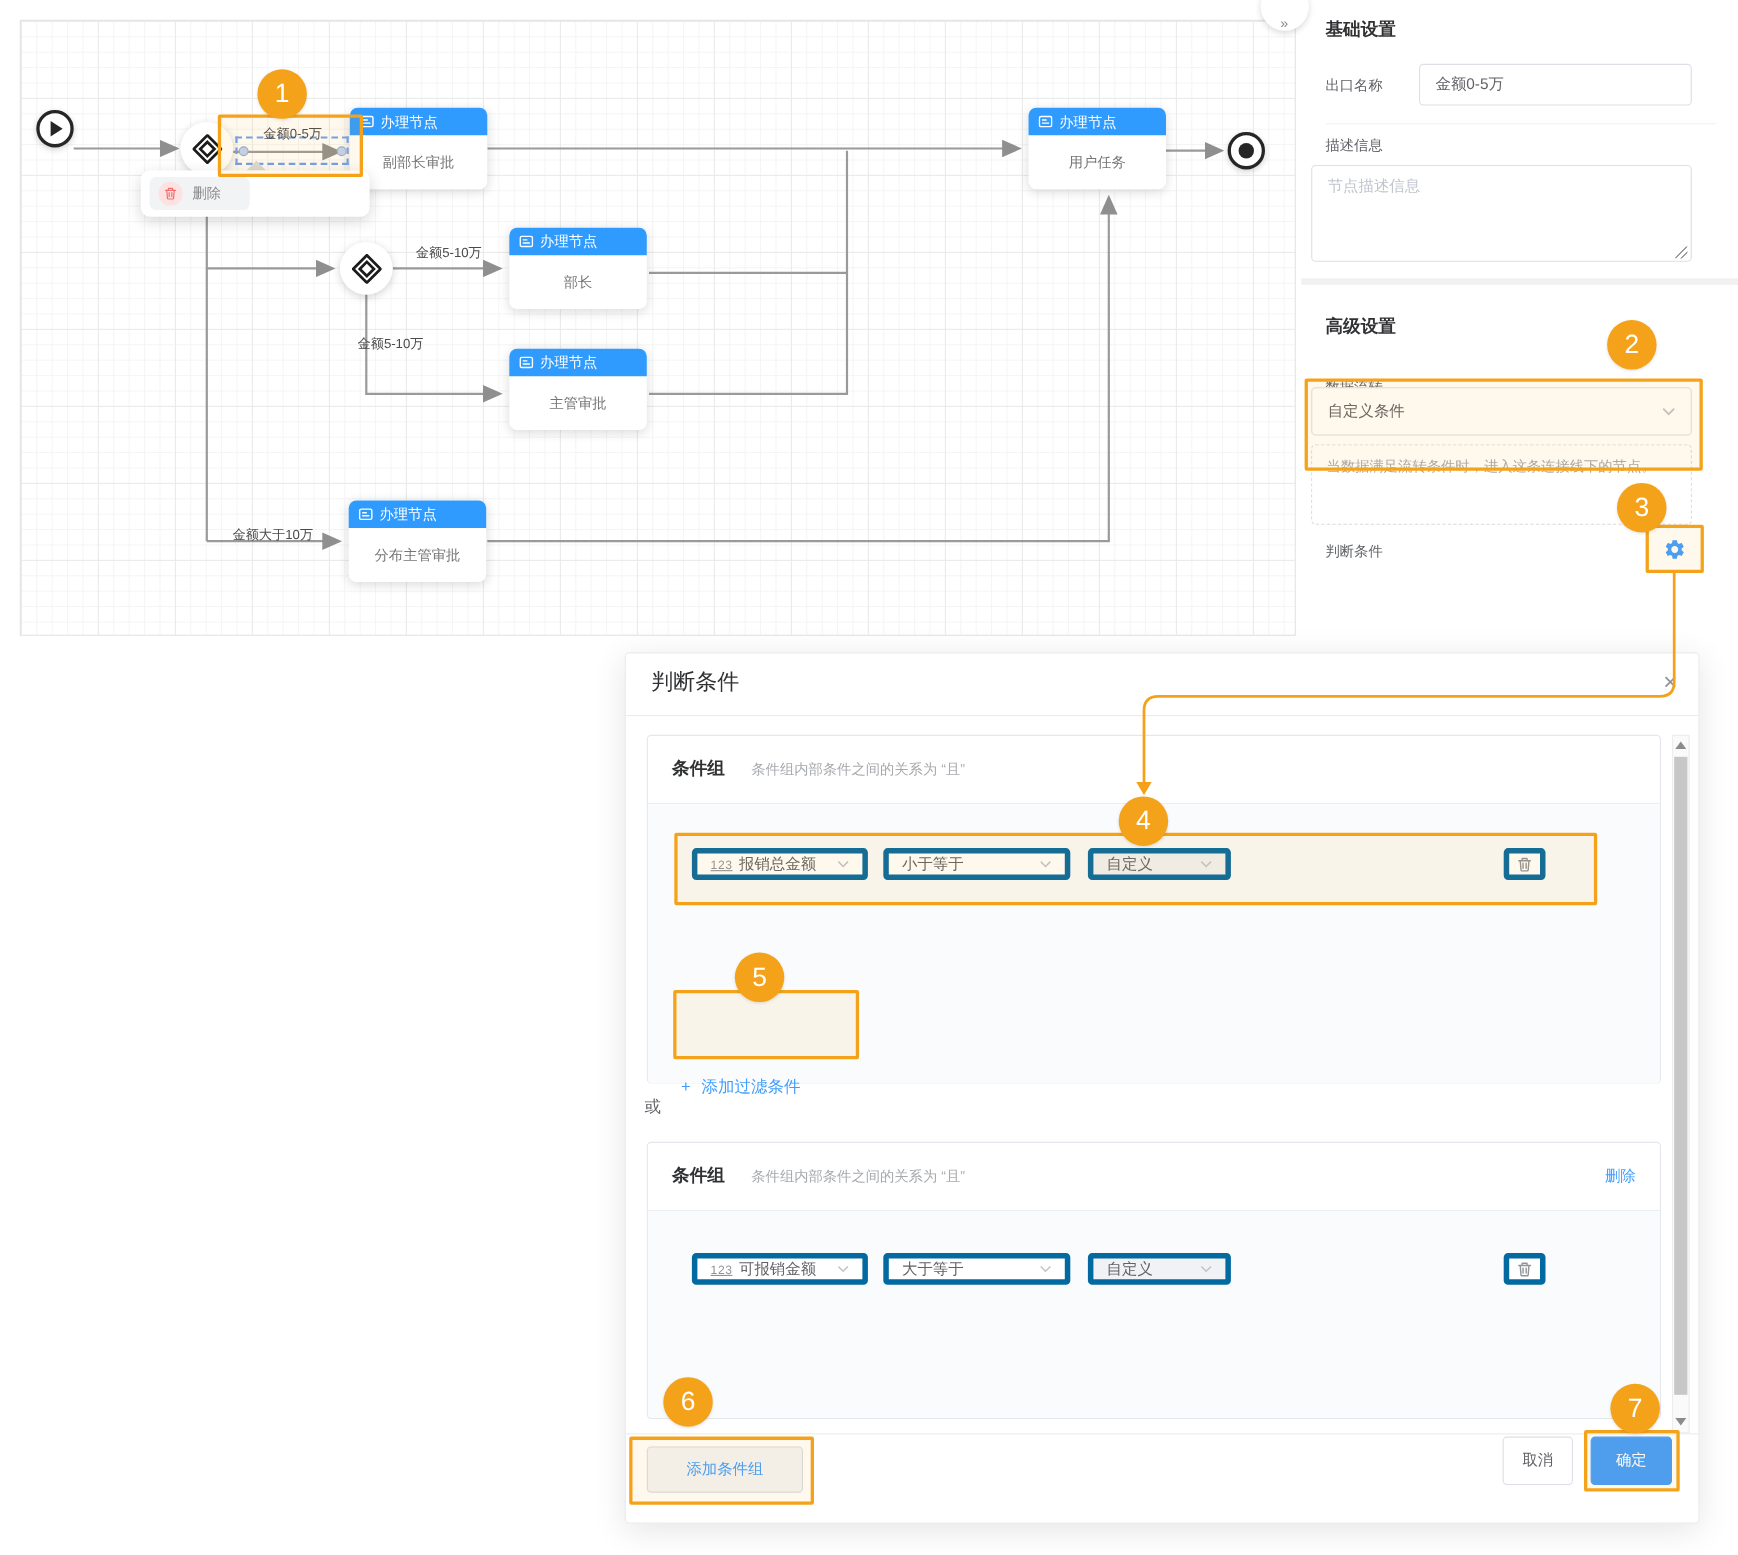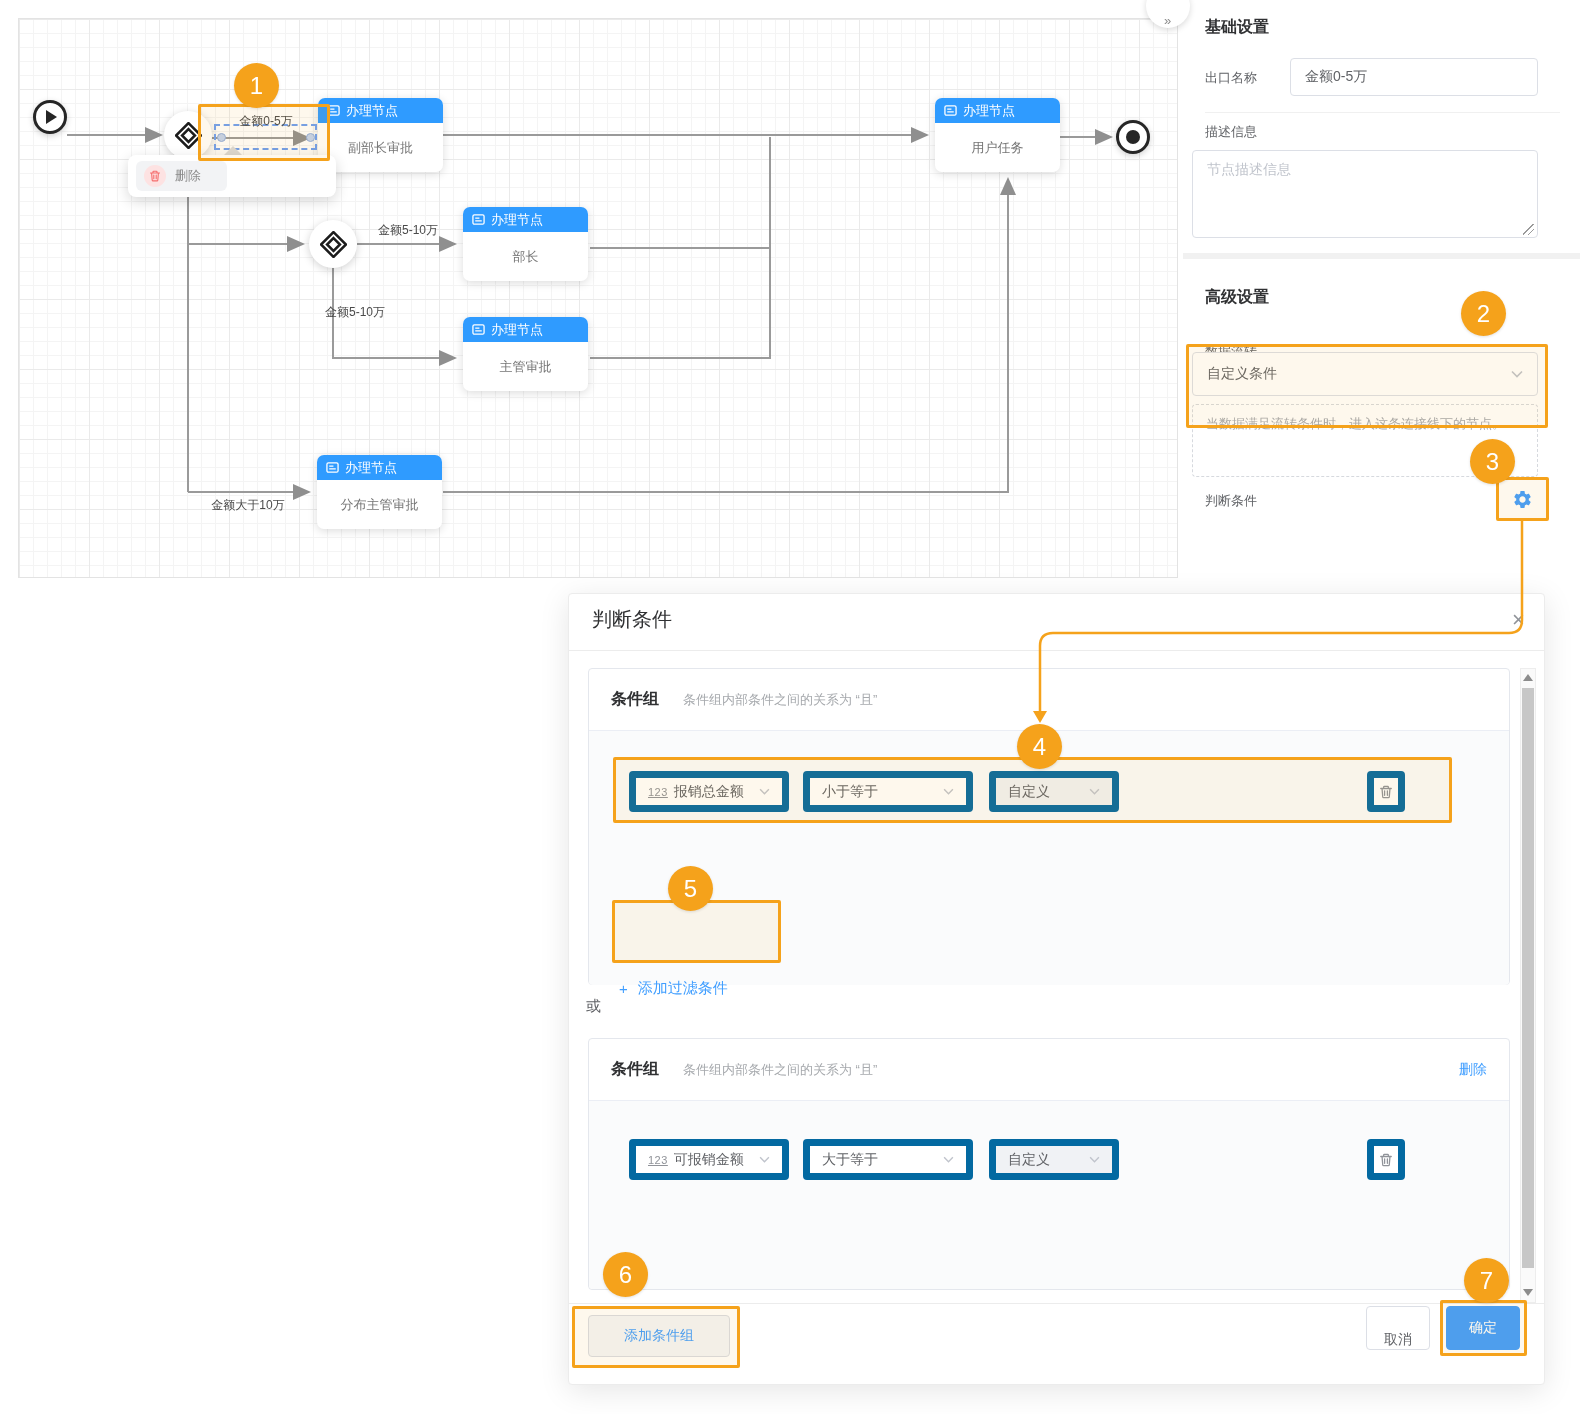--- a/index.html
+++ b/index.html
@@ -58,21 +58,21 @@
   .modal { left:568px; top:593px; width:977px; height:792px; background:#fff; border:1px solid #ececec; border-radius:4px; box-shadow:0 6px 30px rgba(0,0,0,.10); }
   .m-title { font-size:20px; color:#303133; }
   .m-close { font-size:22px; color:#909399; line-height:1; }
   .m-divider { background:#ececec; height:1px; }
   .group-box { border:1px solid #e4e7ed; border-radius:4px; background:#fff; }
   .group-hd { height:62px; display:flex; align-items:center; padding:0 22px; border-bottom:1px solid #ebeef5; }
   .group-bd { background:#fafbfc; border-radius:0 0 4px 4px; }
   .g-title { font-size:16px; font-weight:bold; color:#303133; }
   .g-sub { font-size:13px; color:#a6a9ad; margin-left:24px; }
   .link { color:#409eff; font-size:14px; }
-  .cond-select, .cond-input, .trash-btn { border:7px solid #0369a1; border-radius:4px; background:#fff; height:41px; display:flex; align-items:center; font-size:14px; color:#606266; }
+  .cond-select, .cond-input, .trash-btn { border:5px solid #0369a1; border-radius:4px; background:#fff; height:29px; display:flex; align-items:center; font-size:14px; color:#606266; }
   .cond-select { justify-content:space-between; padding:0 12px; }
   .cond-select.gray { background:#f0f2f5; }
   .cond-input input { border:none; outline:none; background:transparent; font-size:14px; color:#606266; width:100%; padding:0 14px; font-family:inherit; }
   .trash-btn { justify-content:center; }
   .num-ic { font-size:11px; color:#909399; text-decoration:underline; margin-right:6px; letter-spacing:.5px; }
   .add-filter { color:#409eff; font-size:15px; display:flex; align-items:center; gap:10px; }
   .or-label { font-size:15px; color:#606266; }
   .btn { border-radius:4px; font-size:14px; display:flex; align-items:center; justify-content:center; height:44px; }
   .btn-plain { background:#fff; border:1px solid #dcdfe6; color:#606266; }
   .btn-primary { background:#409eff; border:1px solid #409eff; color:#fff; }
@@ -188,21 +188,21 @@
 </div>
 
 <div class="abs sel-rect" style="left:214px; top:124px; width:103px; height:26px;"></div>
 <div class="abs tri-up" style="left:224px; top:146px;"></div>
 <div class="abs handle" style="left:217px; top:133px;"></div>
 <div class="abs handle" style="left:306px; top:133px;"></div>
 
 <div class="abs edge-label" style="left:228px; top:113px; width:76px;">金额0-5万</div>
 <div class="abs edge-label" style="left:368px; top:222px; width:80px;">金额5-10万</div>
 <div class="abs edge-label" style="left:315px; top:304px; width:80px;">金额5-10万</div>
-<div class="abs edge-label" style="left:202px; top:497px; width:92px;">金额大于10万</div>
+<div class="abs edge-label" style="left:202px; top:478px; width:92px;">金额大于10万</div>
 
 <div class="abs ctx-menu" style="left:128px; top:155px;">
   <div class="ctx-item">
     <span class="ctx-trash">
       <svg width="12" height="12" viewBox="0 0 12 12">
           <path d="M1.5,3 H10.5 M4,3 V1.8 A0.6,0.6 0 0 1 4.6,1.2 H7.4 A0.6,0.6 0 0 1 8,1.8 V3 M2.6,3 L3.2,10.2 A0.8,0.8 0 0 0 4,10.9 H8 A0.8,0.8 0 0 0 8.8,10.2 L9.4,3 M4.8,5 V8.8 M7.2,5 V8.8" fill="none" stroke="#f56c6c" stroke-width="1.1" stroke-linecap="round"></path>
         </svg>
     </span>
     <span>删除</span>
   </div>
@@ -324,21 +324,21 @@
 
 <div class="abs sb-track" style="left:1520px; top:668px; width:16px; height:635px;"></div>
 <div class="abs sb-arrow-up" style="left:1523px; top:674px;"></div>
 <div class="abs sb-thumb" style="left:1522px; top:688px; width:12px; height:580px;"></div>
 <div class="abs sb-arrow-down" style="left:1523px; top:1289px;"></div>
 
 <div class="abs m-divider" style="left:569px; top:1303px; width:975px;"></div>
 <div class="abs btn btn-soft" style="left:588px; top:1315px; width:142px;">
     <span>添加条件组</span>
   </div>
-<div class="abs btn btn-plain" style="left:1366px; top:1306px; width:64px;align-items:flex-end;">
+<div class="abs btn btn-plain" style="left:1366px; top:1306px; width:64px;">
     <span>取消</span>
   </div>
 <div class="abs btn btn-primary" style="left:1446px; top:1306px; width:74px;">
     <span>确定</span>
   </div>
 
 <div class="abs hl" style="left:198px; top:104px; width:132px; height:57px;"></div>
 <div class="abs hl" style="left:1186px; top:344px; width:362px; height:84px;"></div>
 <div class="abs hl" style="left:1496px; top:477px; width:53px; height:44px;"></div>
 <div class="abs hl" style="left:613px; top:757px; width:839px; height:66px;"></div>

